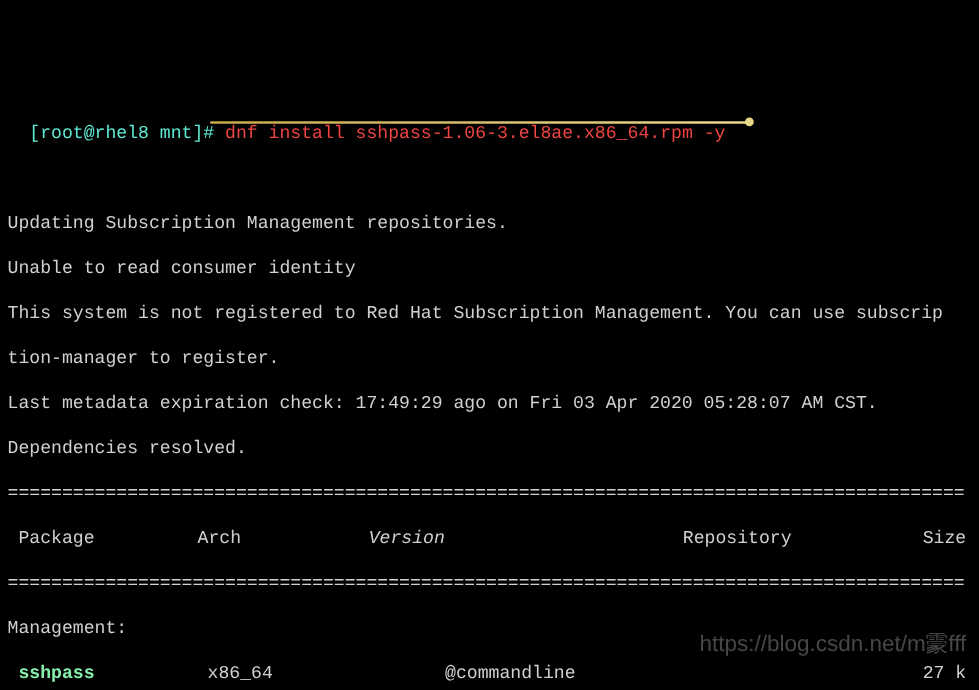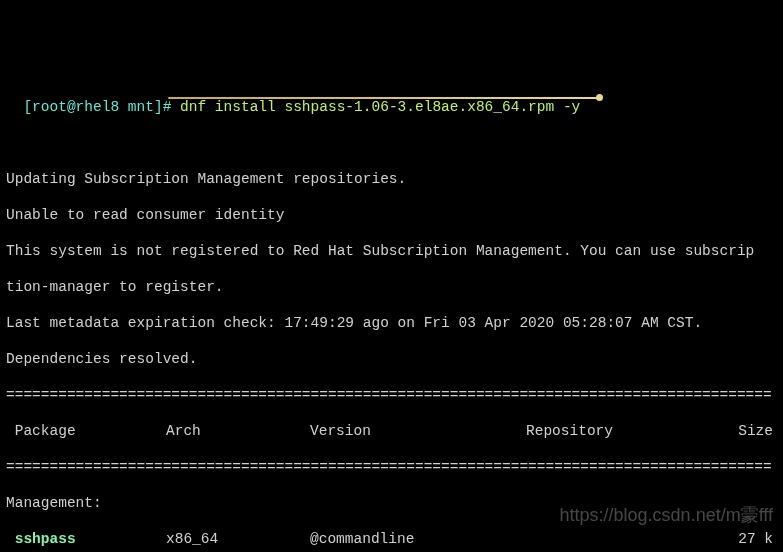--- a/index.html
+++ b/index.html
@@ -20,21 +20,21 @@
       position: relative;
       white-space: pre;
     }
     .prompt-line {
       position: relative;
     }
     .prompt-prefix {
       color: #5eead4;
     }
     .command-text {
-      color: #bef264;
+      color: #ef4444;
       position: relative;
     }
     .underline-bar {
       position: absolute;
       height: 2px;
       background: linear-gradient(to right, #c9a94a, #e8d98a);
       border-radius: 1px;
       top: 17px;
       left: 162px;
       width: 432px;
@@ -61,22 +61,22 @@
       font-family: Liberation Sans, sans-serif;
       white-space: nowrap;
     }
     .row {
       display: flex;
       white-space: pre;
       align-items: flex-end;
     }
     .col-pkg { width: 160px; }
     .col-arch { width: 144px; }
-    .col-ver { width: 216px; }
-    .col-repo { width: 202px; }
+    .col-ver { width: 216px; font-style: italic; }
+    .col-repo { width: 202px; margin-left: 46px; }
     .col-size { text-align: right; flex: 1; padding-right: 4px; }
     .divider {
       letter-spacing: 0;
       overflow: hidden;
       width: 100%;
     }
   </style>
 </head>
 <body>
 

